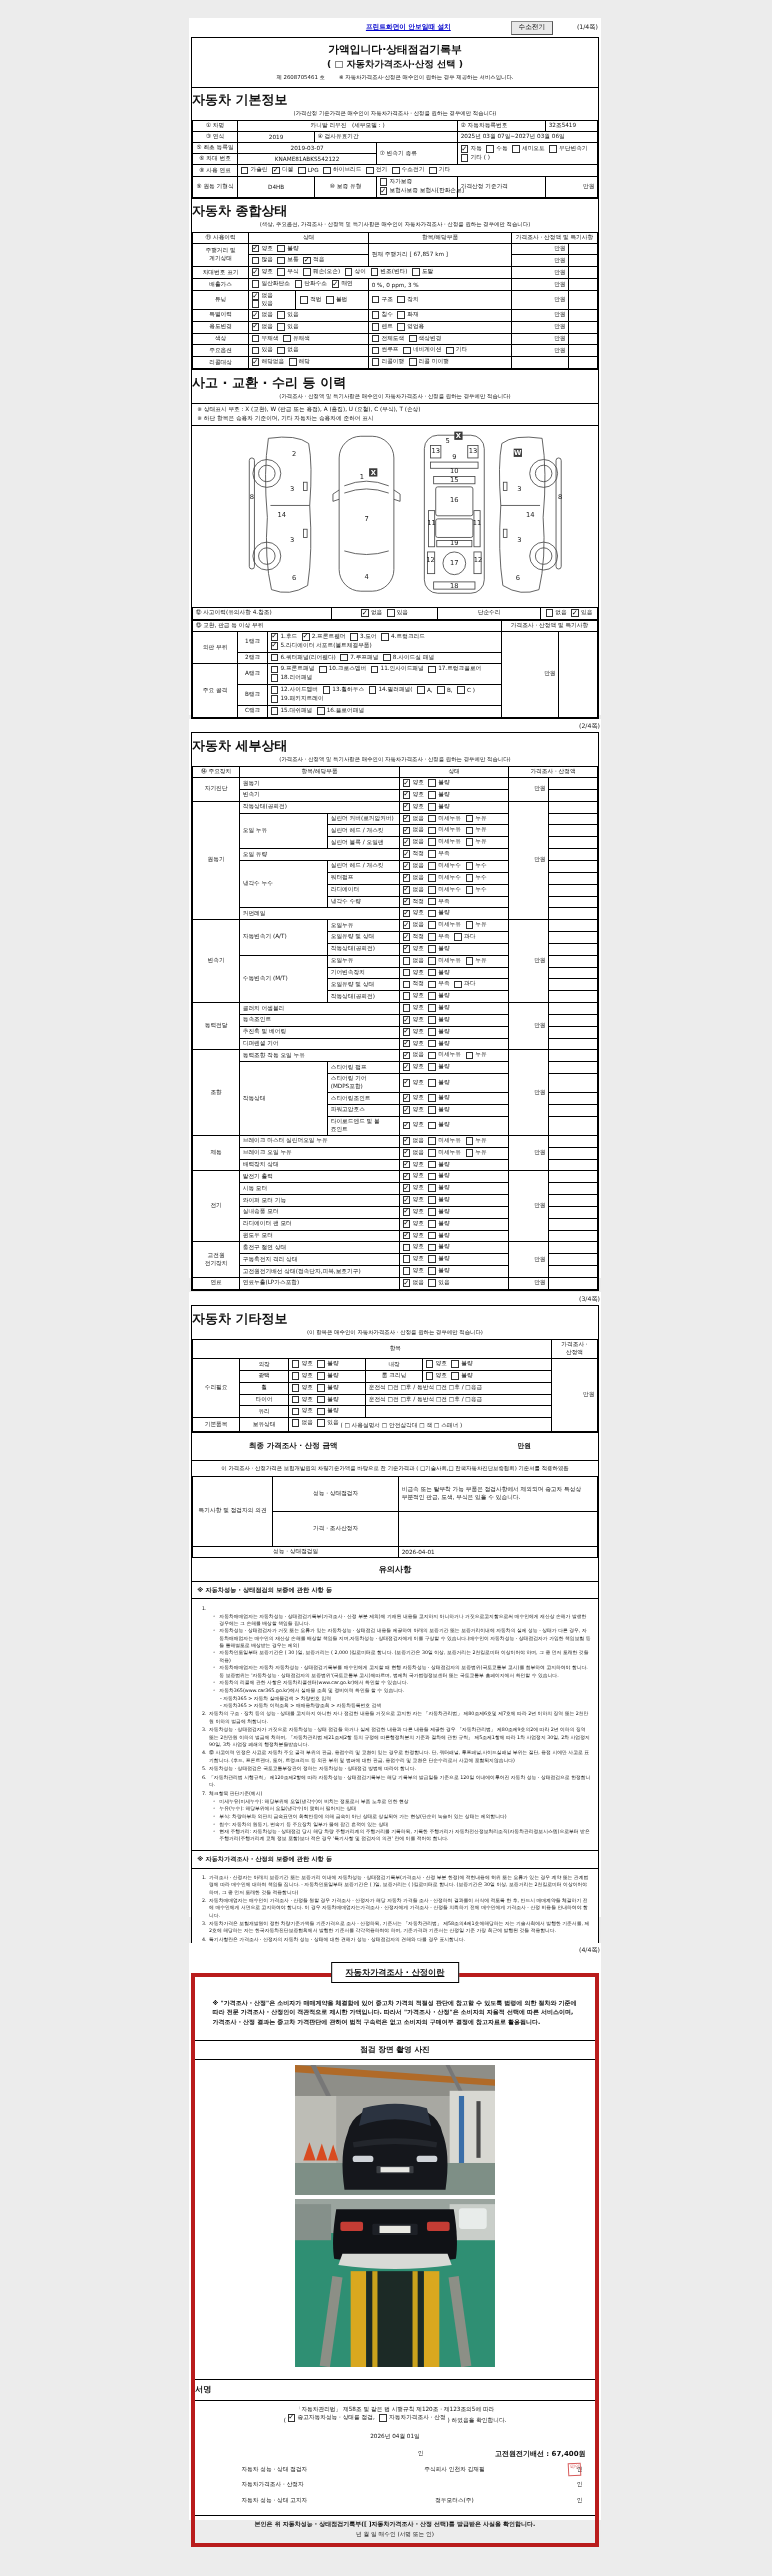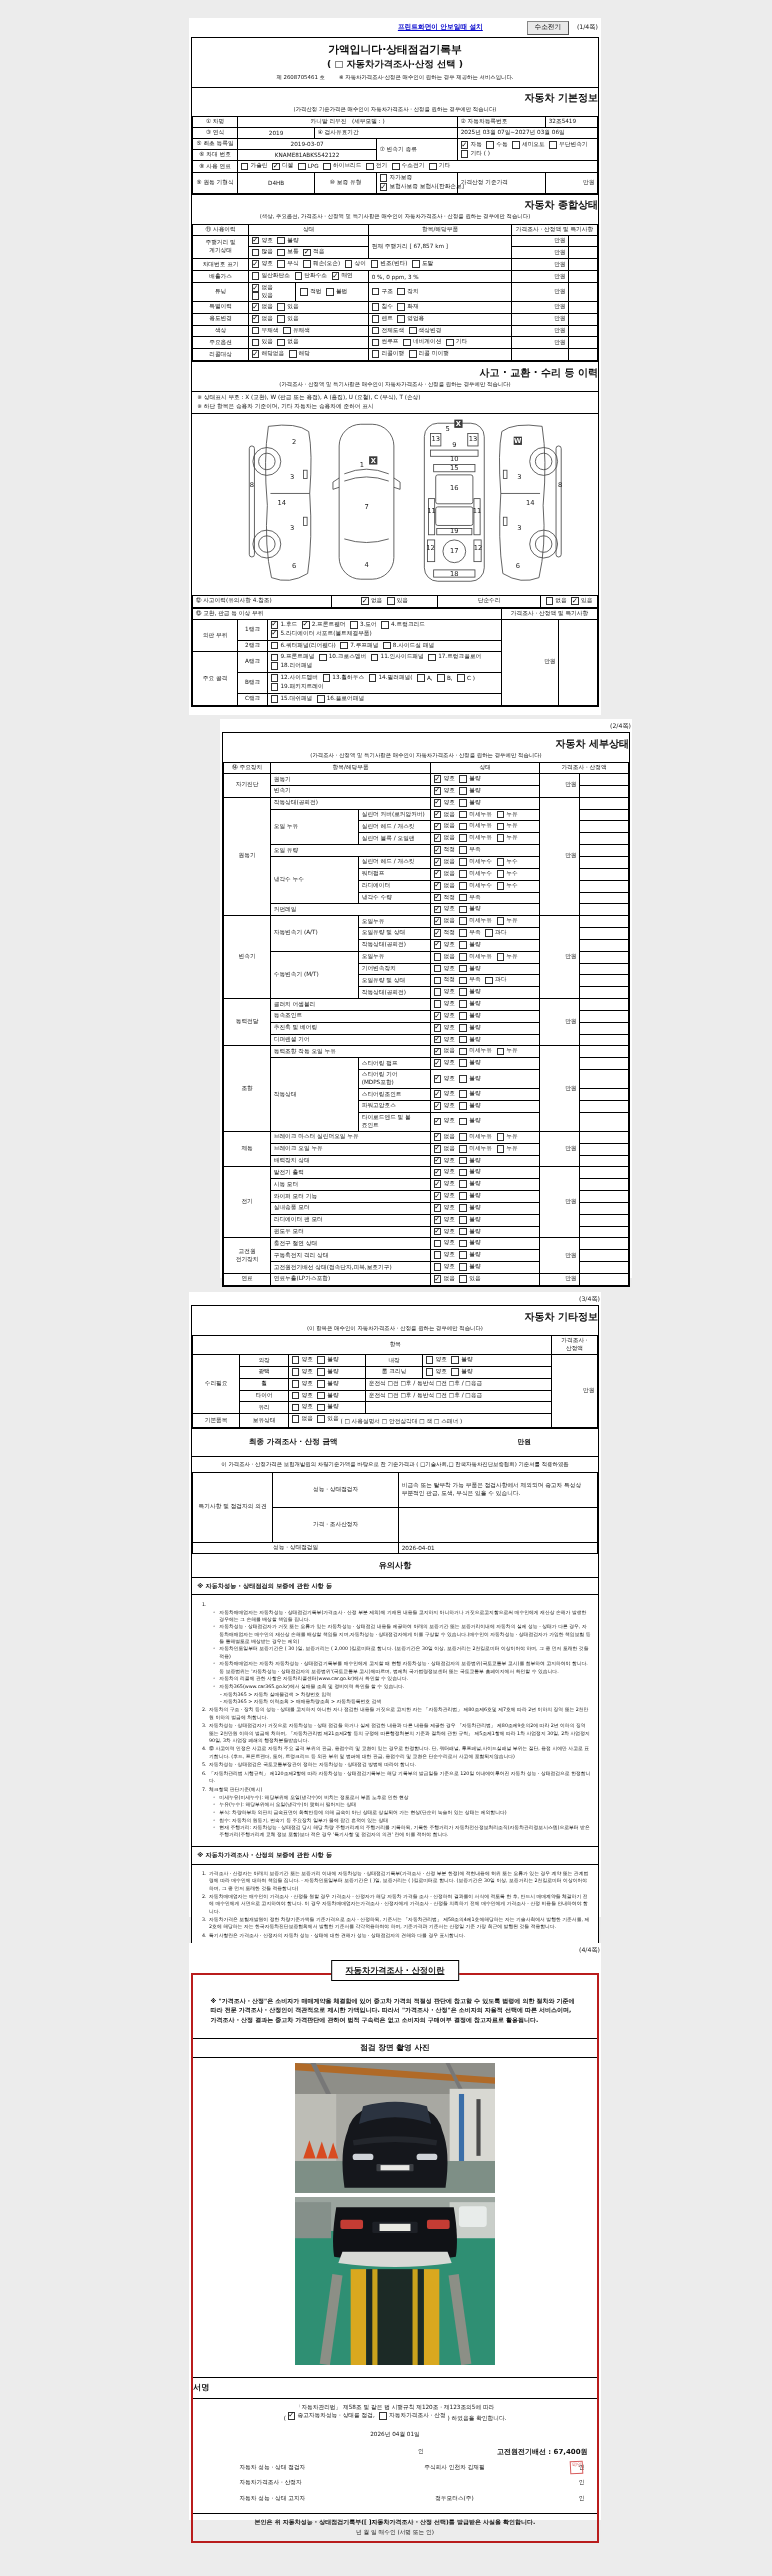--- a/index.html
+++ b/index.html
@@ -1,35 +1,35 @@
 <!DOCTYPE html>
 <html style="font-size:8.2px"><head>
 <meta charset="utf-8">
 <style>
   html,body{margin:0;padding:0;}
   body{width:773px;height:2576px;position:relative;background:#ececec;
        font-family:"DejaVu Sans","Liberation Sans",sans-serif;color:#111;}
   .page{position:absolute;left:189px;width:412px;background:#fff;}
   .pgind{position:absolute;right:1px;top:3.1px;font-size:6.2px;color:#222;}
   .docbox{margin:0 2.1px;border:1px solid #000;background:#fff;}
-  .sec-title{text-align:right;font-weight:bold;font-size:10px;padding:3.6px 0 1px;}
+  .sec-title{text-align:left;font-weight:bold;font-size:13px;padding:3.6px 0 1px;}
   .sec-note{text-align:center;font-size:5.4px;padding:0 0 3.1px;}
   table{border-collapse:collapse;width:100%;table-layout:fixed;}
   td,th{border:0.5px solid #000;font-size:5.7px;padding:1px 2.6px;vertical-align:middle;word-break:keep-all;}
   th{font-weight:normal;text-align:center;}
   .tc{text-align:center;}
   .tr{text-align:right;}
   .lbl{text-align:center;background:#fff;}
   .cb{display:inline-flex;align-items:center;gap:2.1px;margin-right:4.6px;white-space:nowrap;}
   .cb:last-child{margin-right:0;}
   .bx{width:5.7px;height:5.7px;border:0.8px solid #333;background:#fff;position:relative;flex:0 0 auto;}
   .ck .bx::after{content:"✓";position:absolute;left:-0.5px;top:-2.6px;font-size:7.2px;font-weight:bold;color:#000;}
   .thickT{border-top:1px solid #000;}
   
-  .toolbar{display:flex;justify-content:flex-end;align-items:center;gap:8px;padding:2.6px 3.1px 2.1px;background:#fff;margin-left:20px;}
+  .toolbar{display:flex;justify-content:flex-end;align-items:center;gap:24px;padding:2.6px 3.1px 2.1px;background:#fff;margin-left:20px;}
   .toolbar a{color:#0000cc;text-decoration:underline;font-size:6.7px;font-weight:bold;margin-right:36px;}
   .printbtn{font-size:6.7px;background:#e9e9e9;border:0.5px solid #888;border-right-color:#555;border-bottom-color:#555;padding:1.5px 6.7px;cursor:pointer;font-family:inherit;}
   .pcount{font-size:6.2px;}
   
   .doc-title{text-align:center;font-size:10.8px;font-weight:bold;padding-top:5.2px;}
   .doc-sub{text-align:center;font-size:9.3px;font-weight:bold;padding-top:1.5px;}
   .doc-no{text-align:center;font-size:5.4px;padding:3.1px 0 5.2px;}
   .doc-no span{margin:0 6.2px;}
   
   .diag-wrap{padding:2.1px 3.1px 4.1px;}
@@ -624,21 +624,21 @@
                     <span>16.플로어패널</span>
                   </span></td>
               </tr>
             </tbody>
           </table>
         </div>
     </div>
   </div>
 </div>
 
-<div class="page" id="page2" style="top:719px;height:559px;margin-left:31px;">
+<div class="page" id="page2" style="top:719px;height:559px;">
   <div class="pgind">(2/4쪽)</div>
   <div class="docbox" style="margin-top:13.4px">
     <div class="sec-title">자동차 세부상태</div>
     <div class="sec-note">(가격조사 · 산정액 및 특기사항은 매수인이 자동차가격조사 · 산정을 원하는 경우에만 적습니다)</div>
     <div>
         <table class="thickT">
           <colgroup>
             <col style="width:47px">
             <col style="width:88px">
             <col style="width:72px">
@@ -1415,21 +1415,21 @@
         <div class="law-item">
           <span class="law-num">4.</span>
           <span>특기사항란은 가격조사 · 산정자의 자동차 성능 · 상태에 대한 견해가 성능 · 상태점검자의 견해와 다를 경우 표시합니다.</span>
         </div>
       </div>
   </div>
 </div>
 
 <div class="page" id="page4" style="top:1943px;height:577px;">
   <div class="pgind">(4/4쪽)</div>
-  <div style="position:relative;margin:30px 2.1px 0;border:2px solid #b91c1c;">
+  <div style="position:relative;margin:30px 2.1px 0;border:4px solid #b91c1c;">
     <div style="position:absolute;left:50%;transform:translateX(-50%);top:-15.5px;background:#fff;border:1px solid #000;padding:4.1px 13.4px;font-weight:bold;font-size:8.2px;text-decoration:underline;white-space:nowrap;">자동차가격조사 · 산정이란</div>
     <div style="padding:20.6px 17.5px 13.4px;font-size:6px;font-weight:bold;line-height:1.6;">※ "가격조사 · 산정"은 소비자가 매매계약을 체결함에 있어 중고차 가격의 적절성 판단에 참고할 수 있도록 법령에 의한 절차와 기준에 따라 전문 가격조사 · 산정인이 객관적으로 제시한 가액입니다. 따라서 "가격조사 · 산정"은 소비자의 자율적 선택에 따른 서비스이며, 가격조사 · 산정 결과는 중고차 가격판단에 관하여 법적 구속력은 없고 소비자의 구매여부 결정에 참고자료로 활용됩니다.</div>
     <div class="photo-hd">점검 장면 촬영 사진</div>
     <div class="photo-area">
 
       <svg width="200" height="130" viewBox="0 0 388 252">
         <rect width="388" height="252" fill="#a8a8a2"></rect>
         <rect y="0" width="388" height="60" fill="#8e8e88"></rect>
         <polygon points="0,0 388,28 388,40 0,14" fill="#b06a28"></polygon>
         <polygon points="40,0 70,60 60,60 30,0" fill="#777"></polygon>

